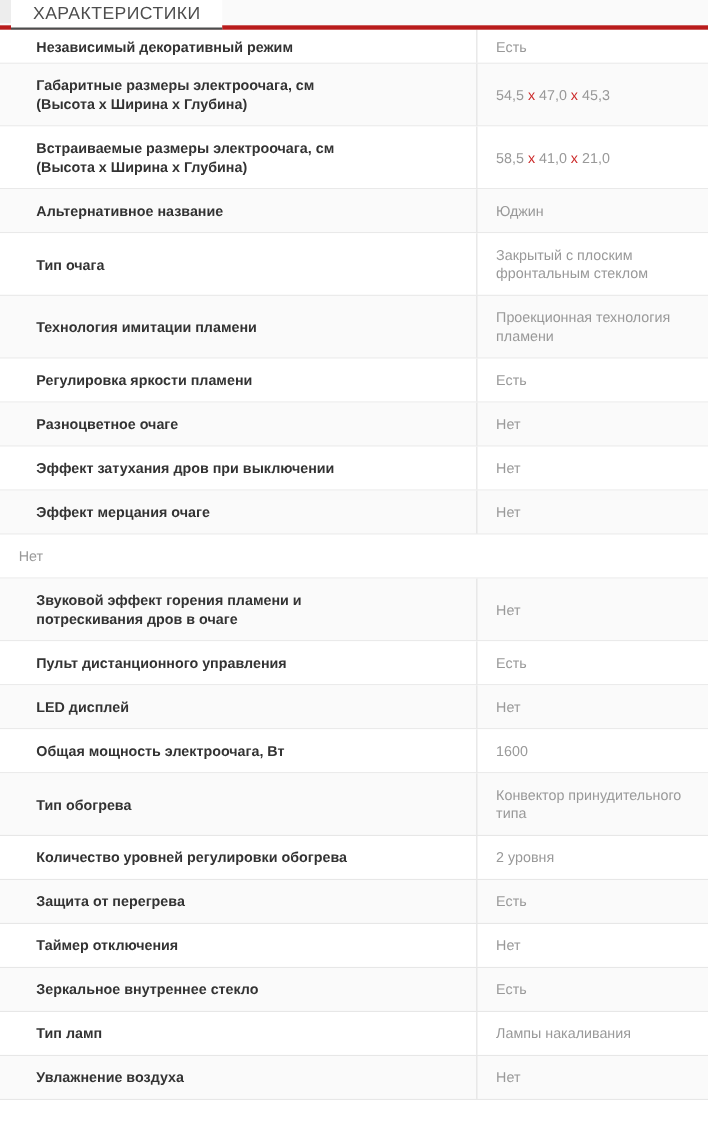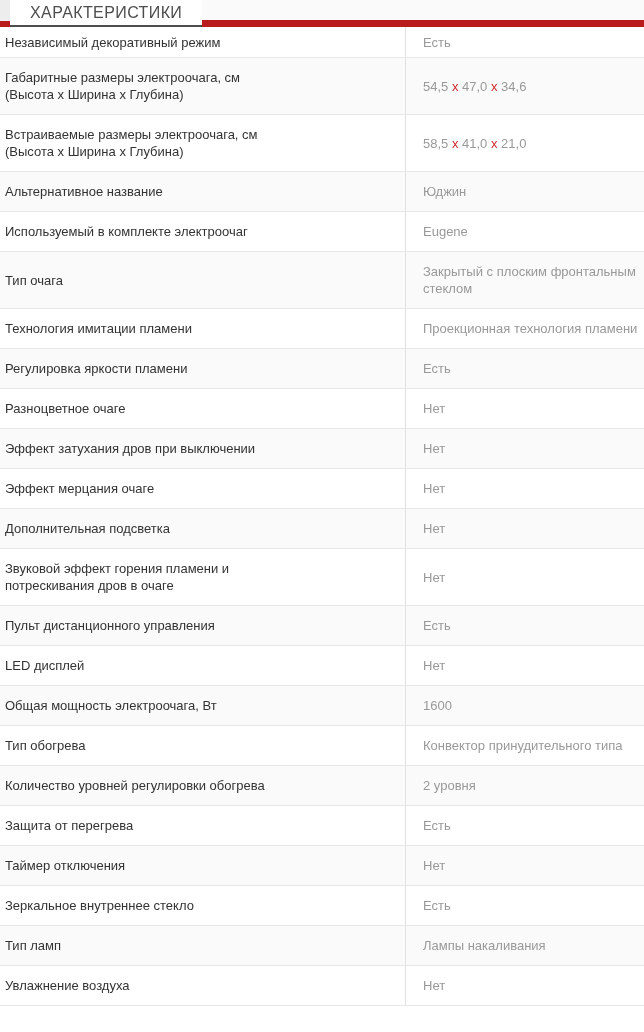--- a/index.html
+++ b/index.html
@@ -12,21 +12,21 @@
     height: 1032px;
     overflow: hidden;
     background: #ffffff;
     position: relative;
   }
   
   .tabbar {
     position: relative;
     height: 27px;
     background: #fafafa;
-    border-bottom: 7px solid #b91c1c;
+    border-bottom: 4px solid #b91c1c;
     box-sizing: border-box;
   }
   .tabbar::before {
     content: '';
     position: absolute;
     left: 0; top: 0;
     width: 10px; height: 21px;
     background: #ededed;
   }
   .tab {
@@ -66,23 +66,24 @@
     display: flex;
     align-items: center;
     box-sizing: border-box;
     font-size: 13px;
     line-height: 17px;
   }
   .cell.label {
     width: 406px;
     padding: 11px 12px 11px 5px;
     border-right: 1px solid #e0e0e0;
-    font-weight: normal;
+    font-weight: bold;
     color: #333333;
     white-space: pre-line;
+    margin-left: 28px;
   }
   .cell.value {
     flex: 1;
     padding: 11px 4px 11px 17px;
     color: #999999;
   }
   .dim-sep { color: #cc2b2b; }
 </style>
 </head>
 <body>
@@ -99,43 +100,37 @@
       <div class="row">
         <div class="cell label">Независимый декоративный режим</div>
         <div class="cell value">
           <span>Есть</span>
         </div>
       </div>
       <div class="row">
         <div class="cell label">Габаритные размеры электроочага, см
 (Высота х Ширина х Глубина)</div>
         <div class="cell value">
-          <span><span>54,5</span><span class="dim-sep" style="color: rgb(204, 43, 43);"> х </span><span>47,0</span><span class="dim-sep" style="color: rgb(204, 43, 43);"> х </span><span>34,6</span></span>
+          <span><span>54,5</span><span class="dim-sep" style="color: rgb(204, 43, 43);"> х </span><span>47,0</span><span class="dim-sep" style="color: rgb(204, 43, 43);"> х </span><span>45,3</span></span>
         </div>
       </div>
       <div class="row">
         <div class="cell label">Встраиваемые размеры электроочага, см
 (Высота х Ширина х Глубина)</div>
         <div class="cell value">
           <span><span>58,5</span><span class="dim-sep" style="color: rgb(204, 43, 43);"> х </span><span>41,0</span><span class="dim-sep" style="color: rgb(204, 43, 43);"> х </span><span>21,0</span></span>
         </div>
       </div>
       <div class="row">
         <div class="cell label">Альтернативное название</div>
         <div class="cell value">
           <span>Юджин</span>
         </div>
       </div>
       <div class="row">
-        <div class="cell label">Используемый в комплекте электроочаг</div>
-        <div class="cell value">
-          <span>Eugene</span>
-        </div>
-      </div>
-      <div class="row">
         <div class="cell label">Тип очага</div>
         <div class="cell value">
           <span>Закрытый с плоским фронтальным стеклом</span>
         </div>
       </div>
       <div class="row">
         <div class="cell label">Технология имитации пламени</div>
         <div class="cell value">
           <span>Проекционная технология пламени</span>
         </div>
@@ -158,21 +153,20 @@
           <span>Нет</span>
         </div>
       </div>
       <div class="row">
         <div class="cell label">Эффект мерцания очаге</div>
         <div class="cell value">
           <span>Нет</span>
         </div>
       </div>
       <div class="row">
-        <div class="cell label">Дополнительная подсветка</div>
         <div class="cell value">
           <span>Нет</span>
         </div>
       </div>
       <div class="row">
         <div class="cell label">Звуковой эффект горения пламени и
 потрескивания дров в очаге</div>
         <div class="cell value">
           <span>Нет</span>
         </div>

